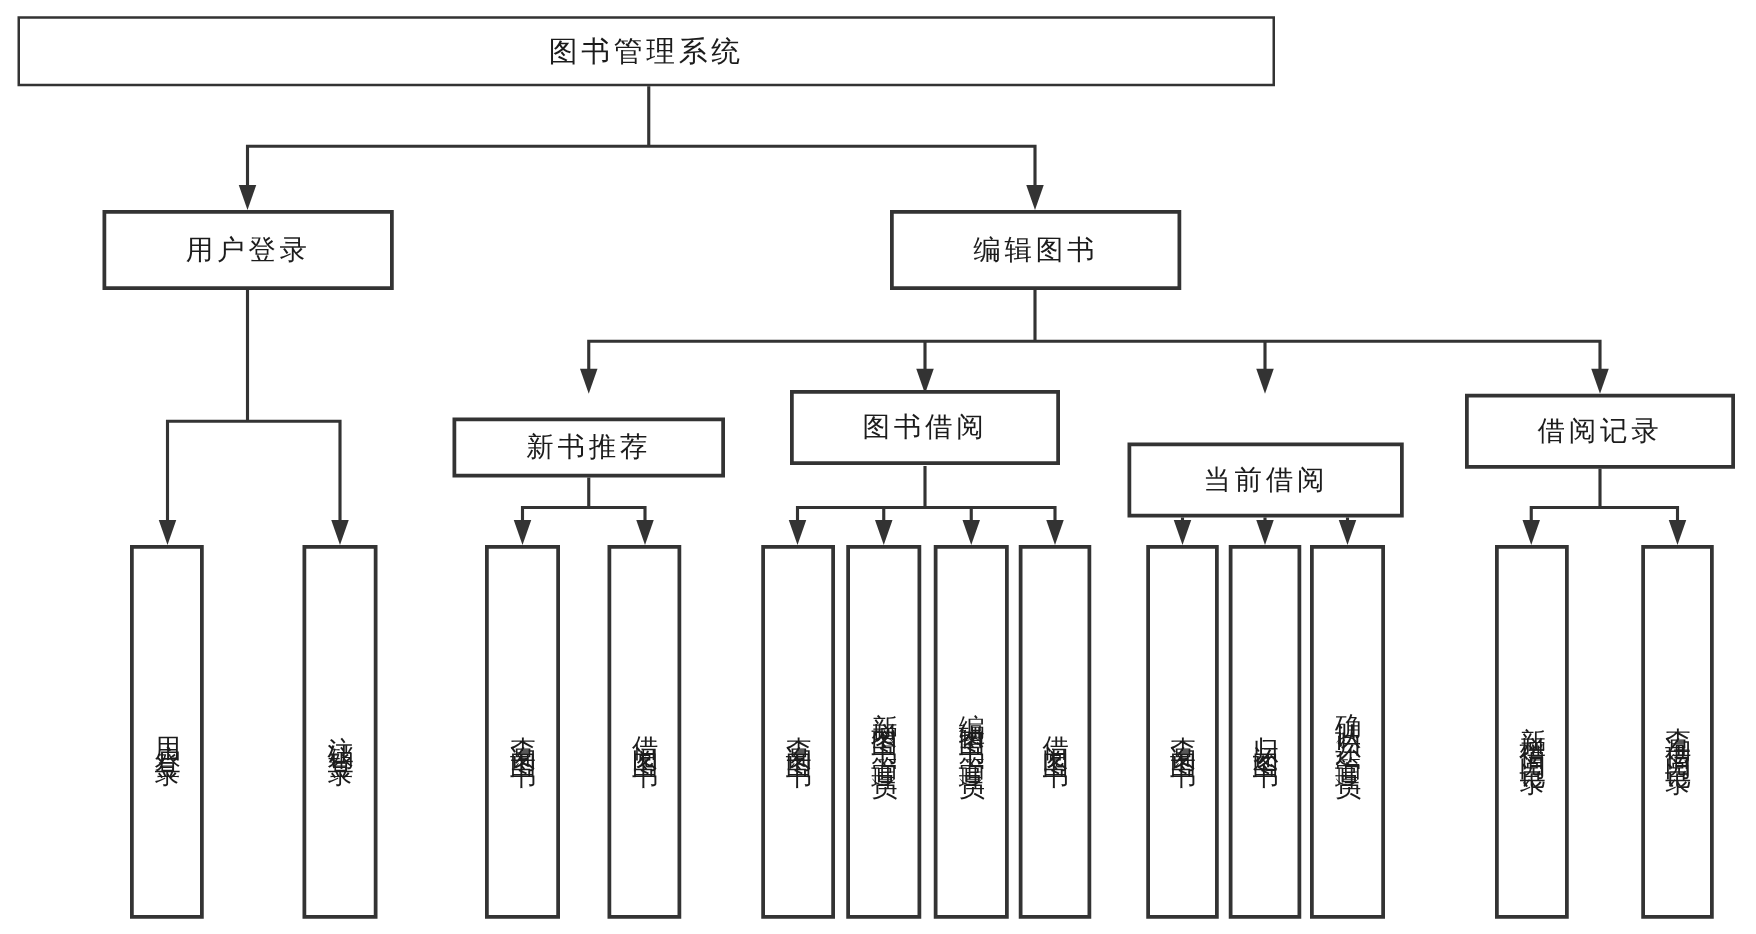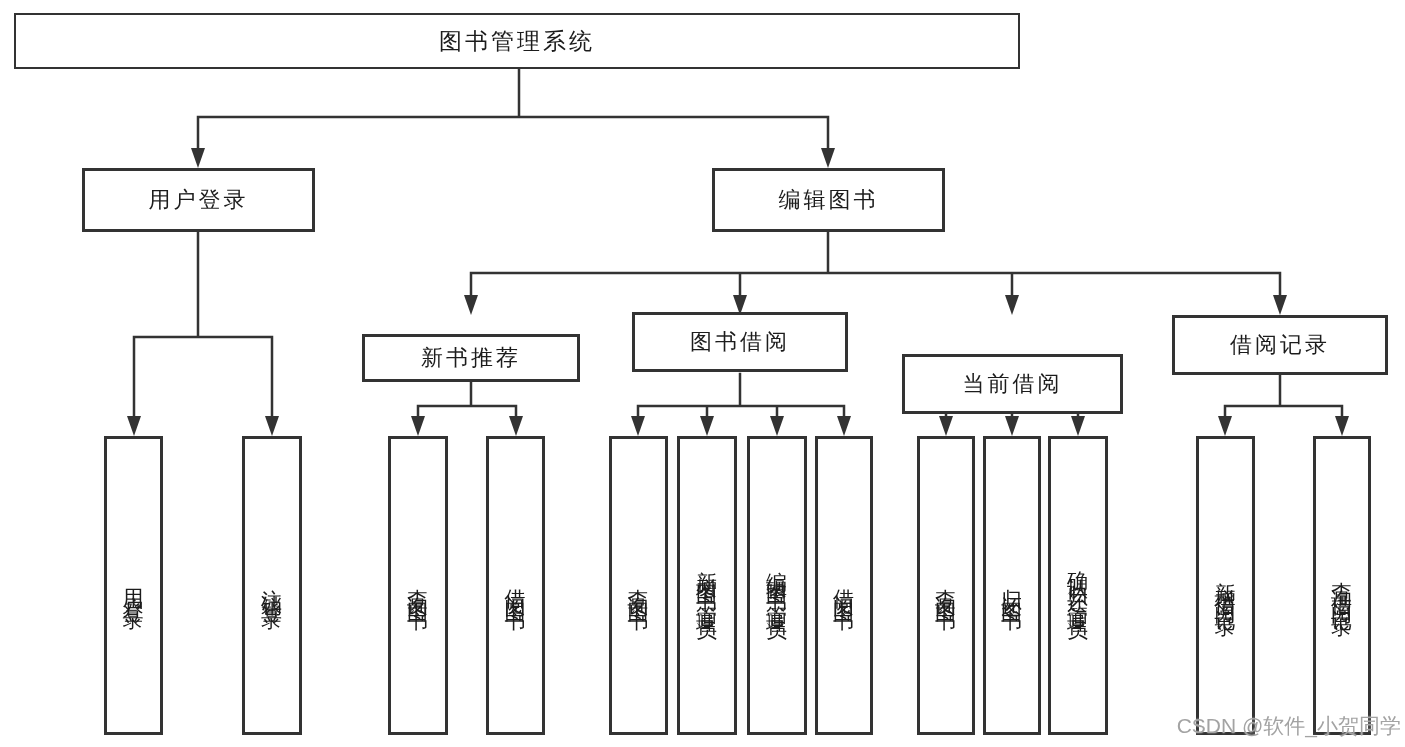--- a/index.html
+++ b/index.html
@@ -154,15 +154,14 @@
     <span class="vtext">确认归还（管理员）</span>
   </div>
 
   <div class="node vbox" style="left:1196px;width:59px;">
     <span class="vtext">新增借阅记录</span>
   </div>
   <div class="node vbox" style="left:1313px;width:58px;">
     <span class="vtext">查询借阅记录</span>
   </div>
 
-  <div class="watermark">CSDN @软件_小贺同学</div>
 
 </div>
 
 </body></html>

